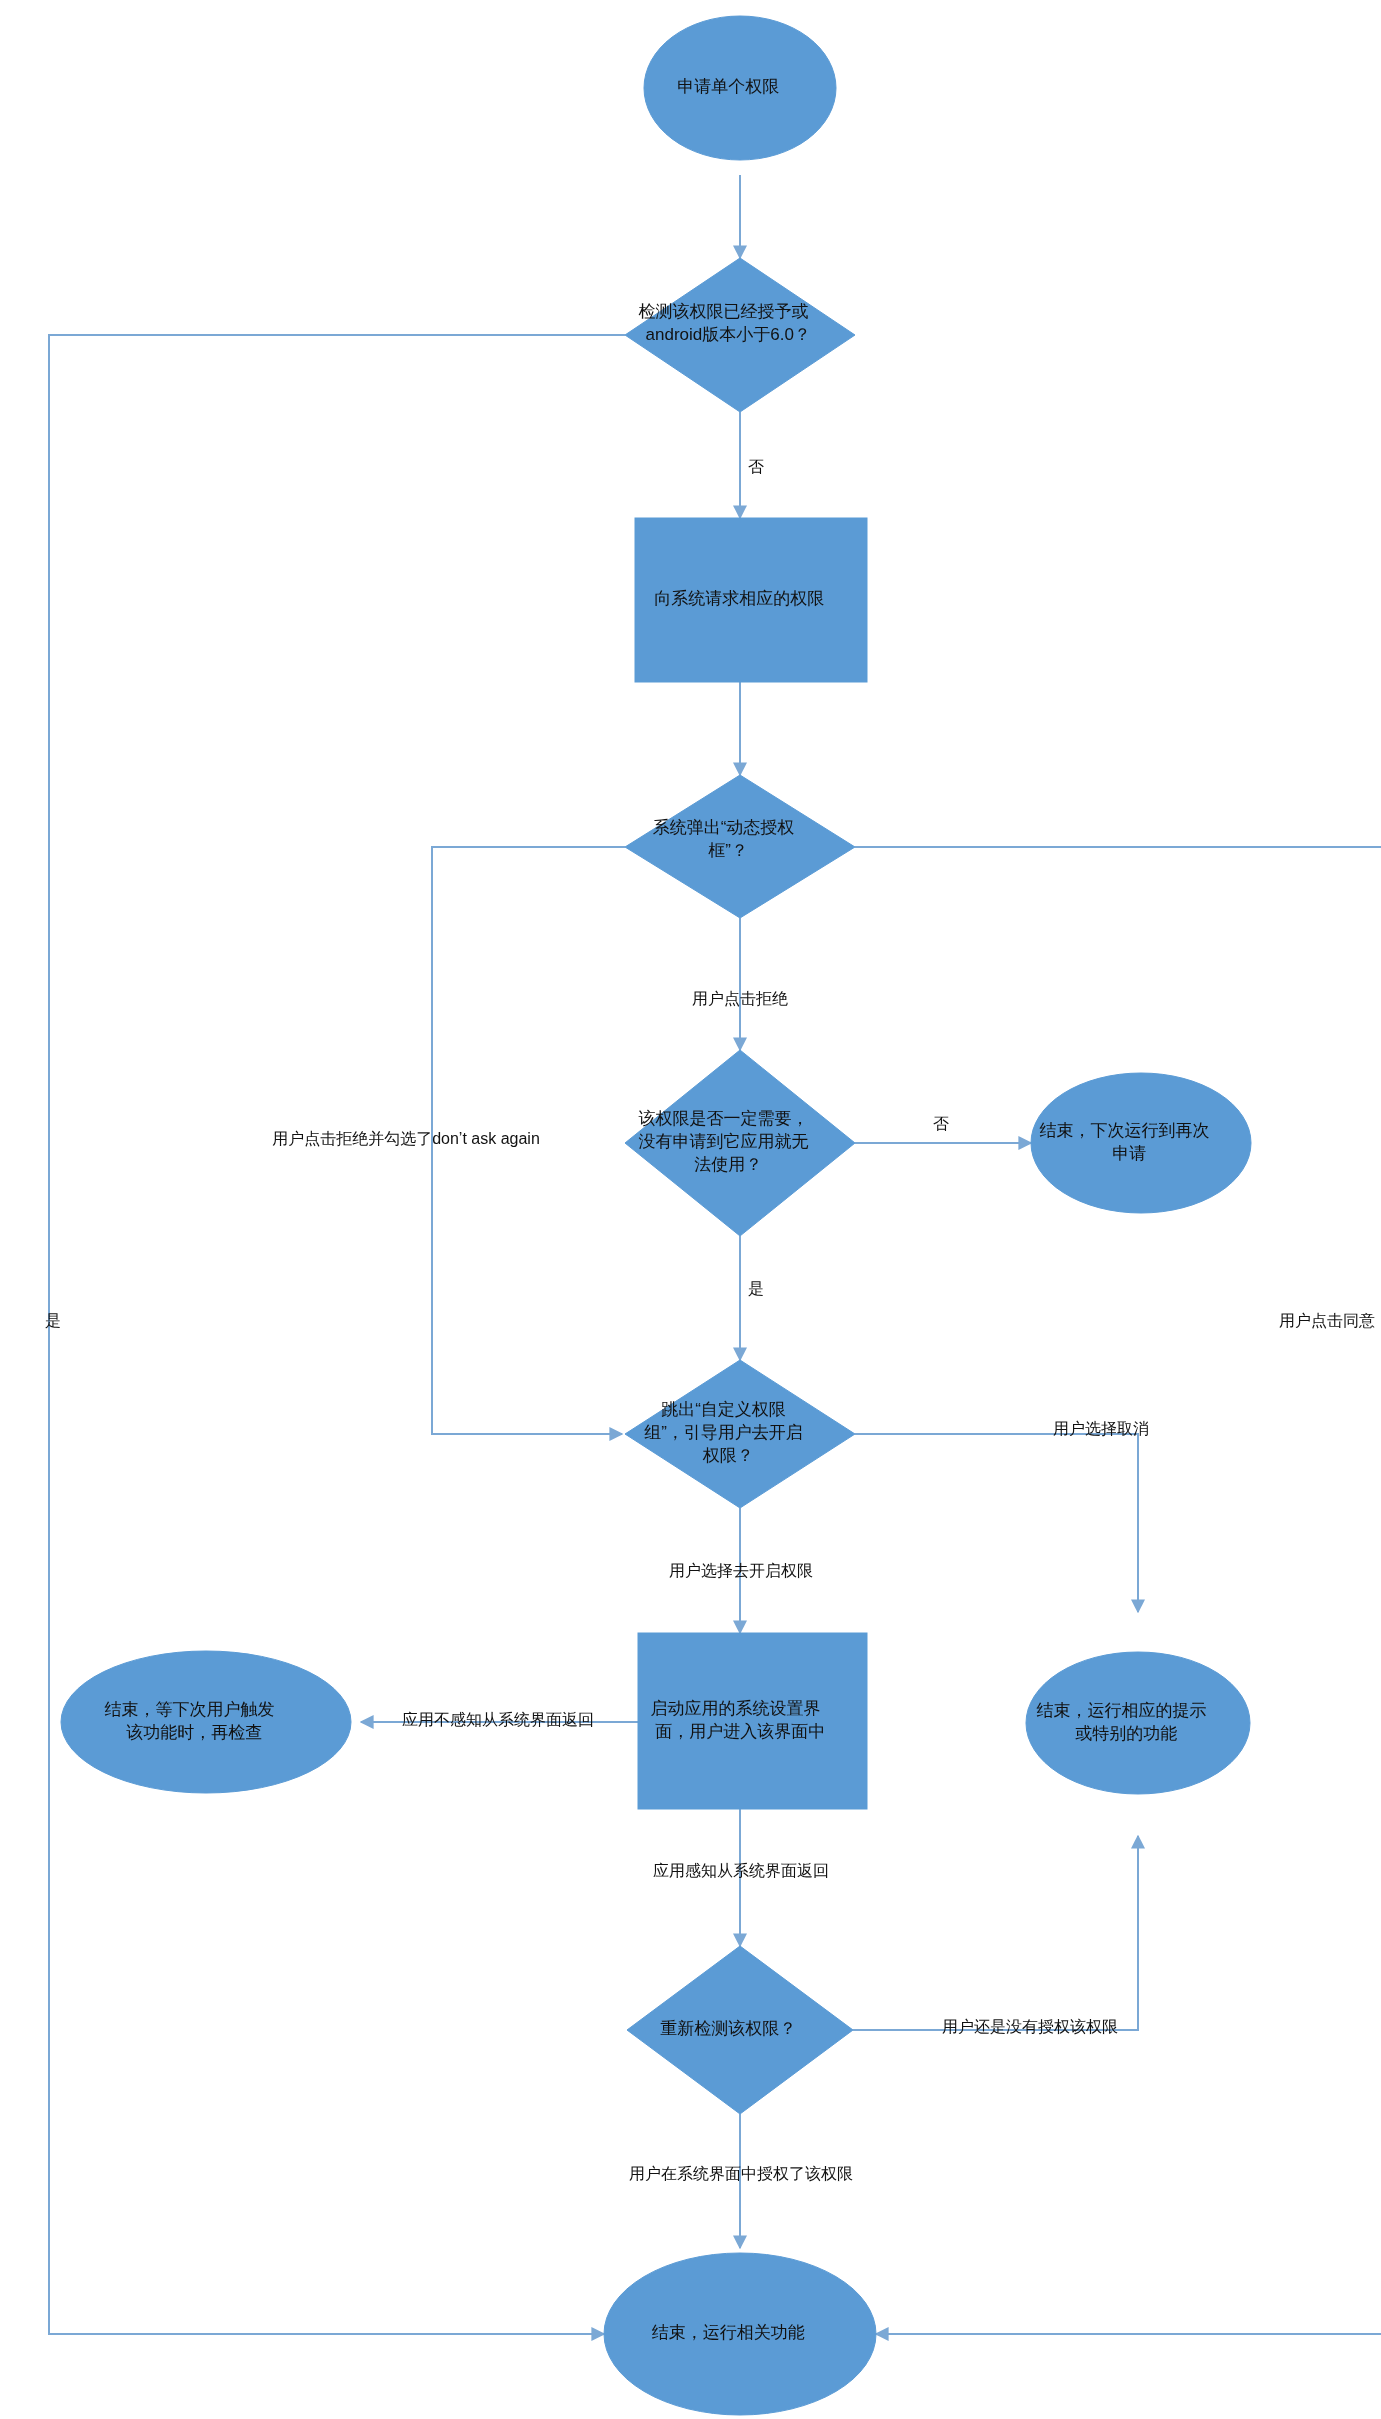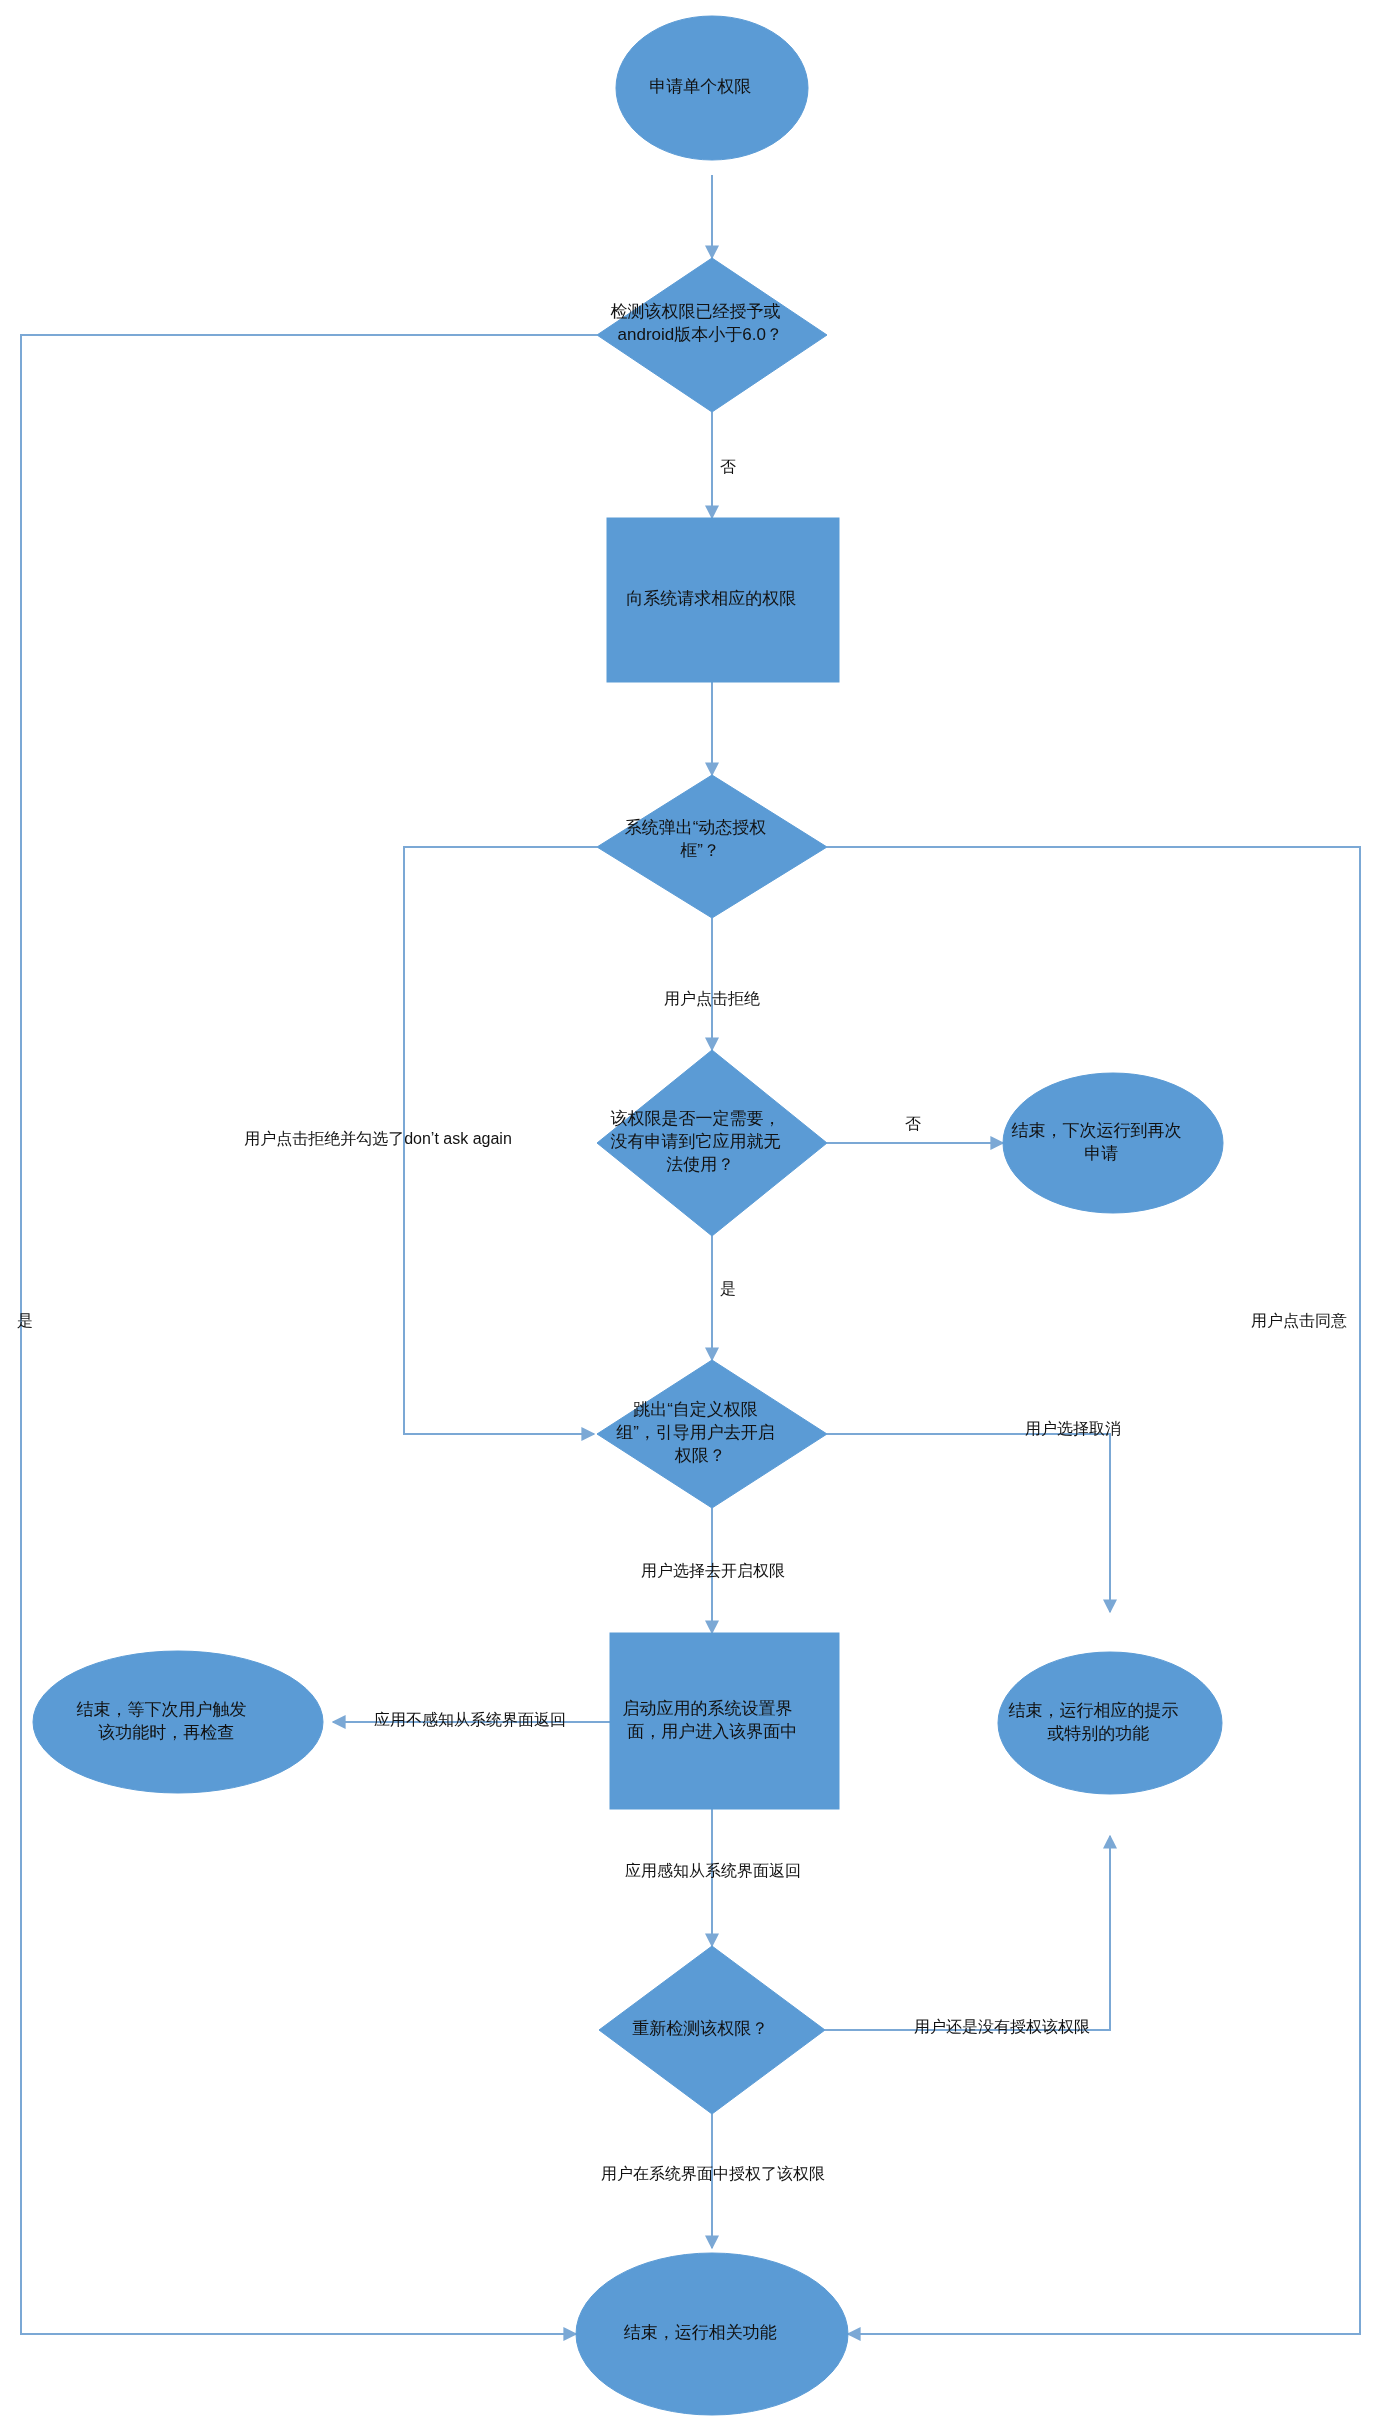--- a/index.html
+++ b/index.html
@@ -10,20 +10,21 @@
   body {
     width: 1381px;
     height: 2419px;
     font-family: "Liberation Sans", "DejaVu Sans", sans-serif;
     overflow: hidden;
   }
   #flow-root {
     position: relative;
     width: 1208px;
     height: 2419px;
+    margin-left: 28px;
   }
   svg#flow-canvas {
     position: absolute;
     top: 0;
     left: 0;
     width: 1381px;
     height: 2419px;
     display: block;
   }
   .node-shape {

